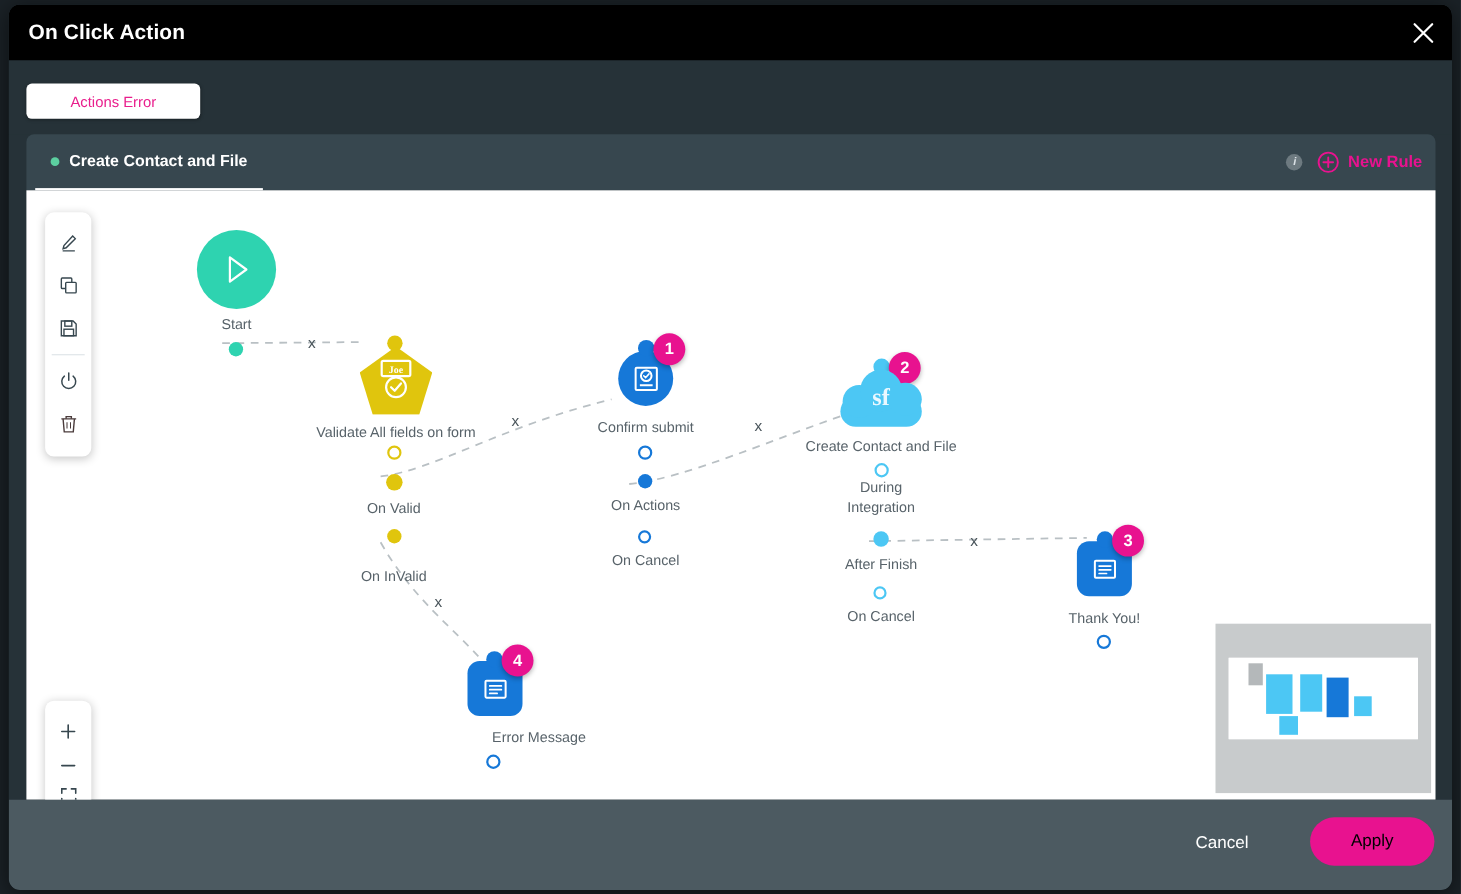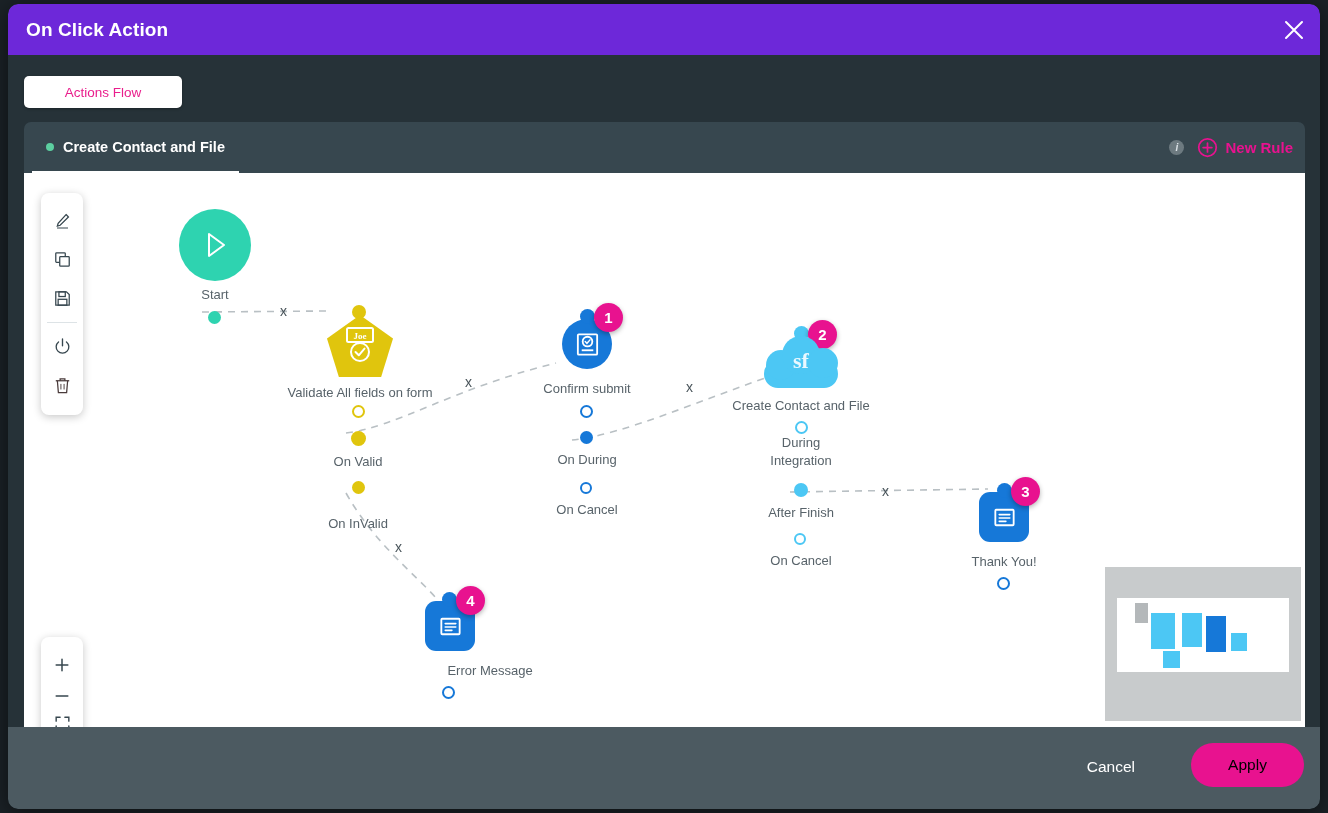--- a/index.html
+++ b/index.html
@@ -13,21 +13,21 @@
     position: absolute; left: 8px; top: 4px;
     width: 1312px; height: 805px;
     border-radius: 10px;
     background: #263238;
     overflow: hidden;
     box-shadow: 0 4px 22px rgba(0,0,0,.55);
   }
   
   .titlebar {
     position: absolute; left: 0; top: 0; width: 100%; height: 51px;
-    background: #6d28d9;
+    background: #000000;
     border-radius: 10px 10px 0 0;
   }
   .titlebar .title {
     position: absolute; left: 18px; top: 15px;
     font-size: 19px; font-weight: bold; color: #ffffff;
     letter-spacing: .1px;
   }
   .close-btn {
     position: absolute; right: 10px; top: 10px;
     width: 32px; height: 32px; cursor: pointer;
@@ -193,21 +193,21 @@
     <div class="title">On Click Action</div>
     <div class="close-btn">
       <svg width="24" height="24" viewBox="0 0 24 24">
         <path d="M4 4 L20 20 M20 4 L4 20" stroke="#ffffff" stroke-width="2" stroke-linecap="round" fill="none"></path>
       </svg>
     </div>
   </div>
 
   <div class="tabstrip">
     <div class="flow-tab">
-      <span>Actions Flow</span>
+      <span>Actions Error</span>
     </div>
   </div>
 
   <div class="rule-panel">
     <div class="rule-tab">
       <span class="rule-dot"></span>
       <span class="rule-label">Create Contact and File</span>
     </div>
     <div class="panel-right">
       <div class="info-badge">
@@ -342,21 +342,21 @@
           <path d="M11.6 11 L13.4 12.8 L16.6 9.2" stroke-width="1.5" stroke-linecap="round"></path>
           <path d="M8 20 H20" stroke-width="1.9"></path>
         </svg>
       </div>
       <div class="node-label" style="top:72px;">Confirm submit</div>
       <div class="port-hollow" style="left:78px;top:96px;width:13px;height:13px;border:2.6px solid #1678d8;"></div>
     </div>
 
     <div class="node" style="left:508px;top:258px;width:110px;">
       <div class="port-filled" style="left:48px;top:0;width:13px;height:13px;background:#1678d8;"></div>
-      <div class="node-label" style="top:21px;">On During</div>
+      <div class="node-label" style="top:21px;">On Actions</div>
     </div>
 
     <div class="node" style="left:508px;top:309px;width:110px;">
       <div class="port-hollow" style="left:48px;top:0;width:12px;height:12px;border:2.6px solid #1678d8;"></div>
       <div class="node-label" style="top:20px;">On Cancel</div>
     </div>
 
     <div class="node" style="left:690px;top:153px;width:174px;">
       <div class="port-filled" style="left:80px;top:0px;width:15px;height:15px;background:#4cc7f4;"></div>
       <div class="badge" style="left:94px;top:-6px;">2</div>

